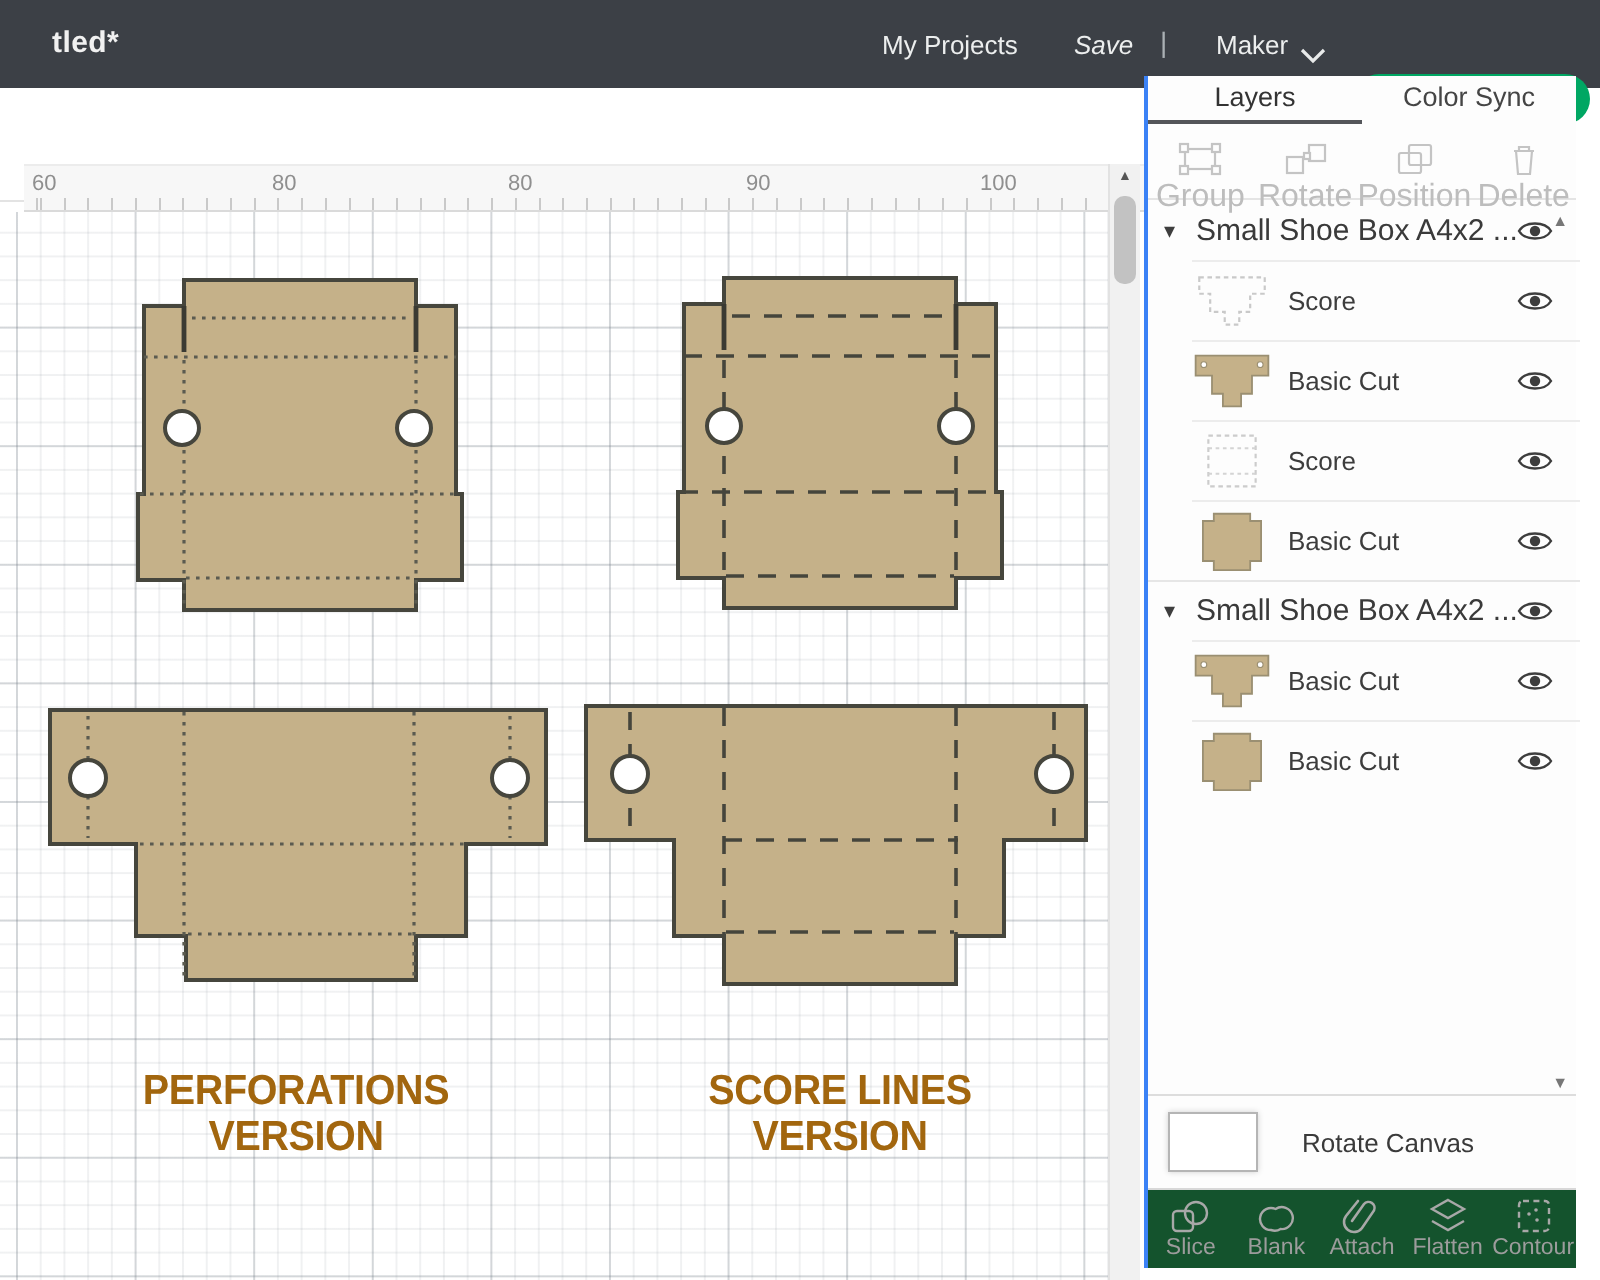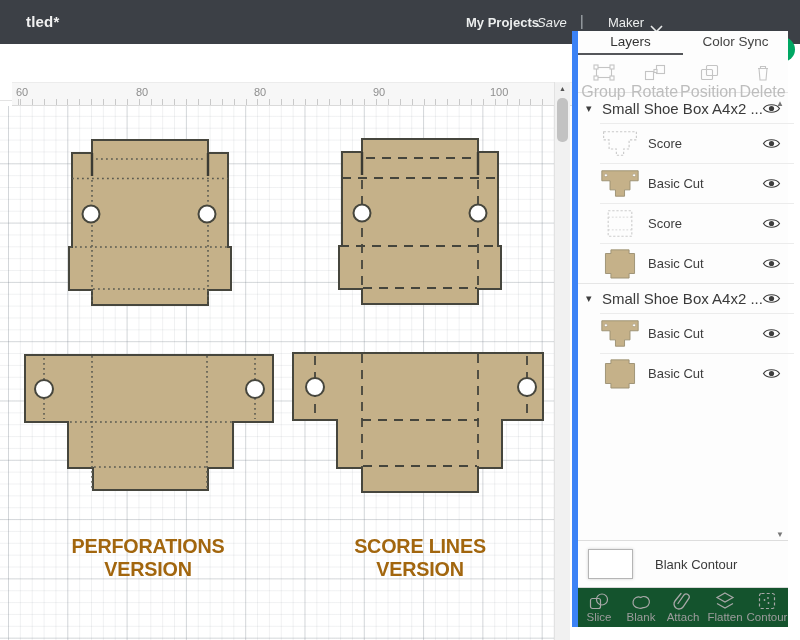--- a/index.html
+++ b/index.html
@@ -42,21 +42,21 @@
     background-size: 59.3px 59.3px, 59.3px 59.3px, 11.86px 11.86px, 11.86px 11.86px;
     background-position: 8px 0, 0 -2px, 8px 0, 0 -2px; }
   .canvas svg.dielines { position:absolute; left:0; top:0; }
   .annot { position:absolute; width:240px; text-align:center; font-size:21px; font-weight:bold;
     line-height:23px; color:#a2660e; letter-spacing:-.2px; transform:scaleX(.94); }
   
   .v-scroll { position:absolute; left:554px; top:82px; width:16px; height:558px; background:#f1f1f1; border-left:1px solid #e2e2e2; }
   .v-scroll .arr { position:absolute; left:4px; top:3px; font-size:7px; color:#555; }
   .v-scroll .thumb { position:absolute; left:2px; top:16px; width:11px; height:44px; background:#c2c2c2; border-radius:5px; }
   
-  .panel { position:absolute; left:572px; top:31px; width:216px; height:596px; background:#fdfdfd; border-left:6px solid #3b82f6; }
+  .panel { position:absolute; left:572px; top:38px; width:216px; height:596px; background:#fdfdfd; border-left:2px solid #3b82f6; }
   .tabs { position:absolute; left:0; top:0; width:100%; height:24px; display:flex; }
   .tab { flex:1; text-align:center; font-size:13.5px; color:#454545; padding-top:3px; }
   .tab.active { border-bottom:2px solid #54565a; color:#333; }
   .actions { position:absolute; left:0; top:24px; width:100%; height:38px; display:flex; border-bottom:1px solid #e4e4e4; }
   .action { flex:1; text-align:center; color:#bdbdbd; font-size:16px; padding-top:8px; }
   .action svg { display:block; margin:0 auto 1px; }
   .list { position:absolute; left:0; top:62px; width:216px; }
   .group-row { display:flex; align-items:center; height:30px; padding-left:8px; }
   .group-row + .rows .layer-row:first-child { border-top:1px solid #ececec; }
   .tri { width:16px; font-size:11px; color:#3e3e3e; }
@@ -77,21 +77,21 @@
   .bottom-action { flex:1; text-align:center; color:#9c9c9c; font-size:11.5px; padding-top:3px; }
   .bottom-action svg { display:block; margin:0 auto 0; }
 </style>
 </head>
 <body>
 
 <div class="screen">
 
   <header class="topbar">
     <span class="doc-title">tled*</span>
-    <span class="tb-link" style="left:466px;font-weight:bold;">My Projects</span>
+    <span class="tb-link" style="left:441px;">My Projects</span>
     <span class="tb-link" style="left:537px;font-style:italic;">Save</span>
     <span class="tb-sep" style="left:580px;">|</span>
     <span class="machine">Maker</span>
     <span class="machine-chevron">
       <svg width="13" height="8" viewBox="0 0 13 8">
           <path d="M1,1 L6.5,6.5 L12,1" stroke="#e8eaea" stroke-width="1.6" fill="none"></path>
         </svg>
     </span>
     <div class="makeit">Make It</div>
   </header>
@@ -393,21 +393,21 @@
             </span>
         </div>
       </div>
     </div>
 
     <span class="scroll-up">▲</span>
     <span class="scroll-down">▼</span>
 
     <div class="blank-row">
       <div class="swatch"></div>
-      <span class="blank-label">Blank Contour</span>
+      <span class="blank-label">Rotate Canvas</span>
     </div>
 
     <div class="bottombar">
       <div class="bottom-action">
         <span><svg width="22" height="20" viewBox="0 0 22 20" fill="none" stroke="#a8a8a8" stroke-width="1.2">
               <rect x="2.5" y="7.5" width="10" height="10" rx="2"></rect>
               <circle cx="14" cy="8.5" r="5.5"></circle>
             </svg></span>
         <span>Slice</span>
       </div>

